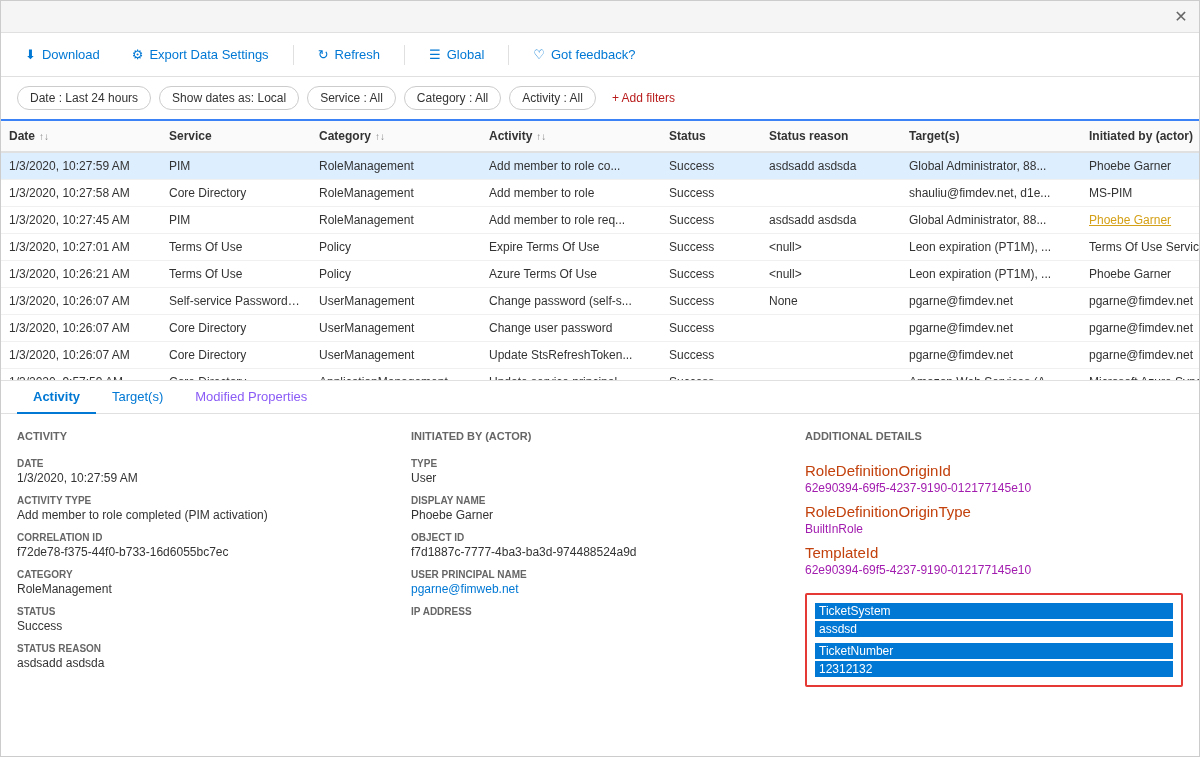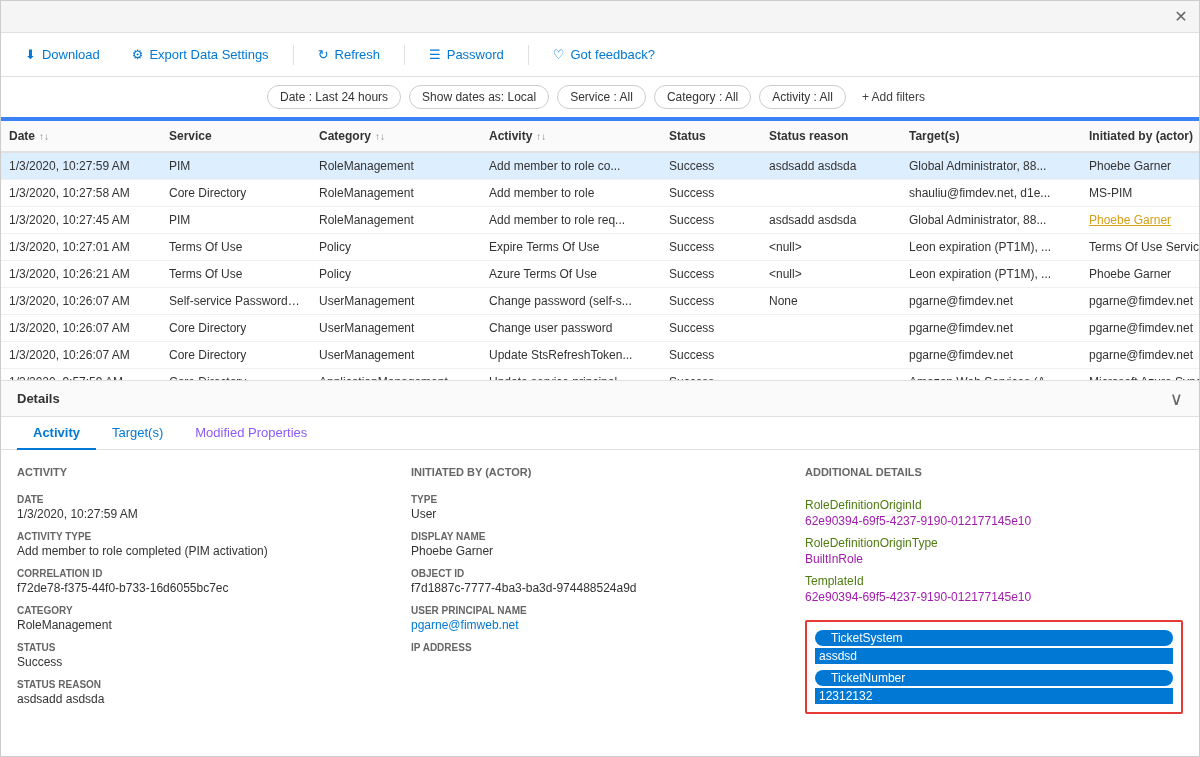--- a/index.html
+++ b/index.html
@@ -3,23 +3,23 @@
   <meta charset="utf-8">
   <style>
     * { box-sizing: border-box; margin: 0; padding: 0; }
     body { font-family: 'Segoe UI', Arial, sans-serif; font-size: 13px; background: #fff; color: #333; }
     .window { width: 1200px; height: 757px; background: #fff; border: 1px solid #ccc; overflow: hidden; display: flex; flex-direction: column; position: relative; }
     .title-bar { height: 32px; background: #f5f5f5; display: flex; justify-content: flex-end; align-items: center; padding: 0 8px; border-bottom: 1px solid #e0e0e0; }
     .close-btn { width: 20px; height: 20px; cursor: pointer; display: flex; align-items: center; justify-content: center; font-size: 16px; color: #666; }
     .toolbar { height: 44px; display: flex; align-items: center; padding: 0 16px; gap: 16px; border-bottom: 1px solid #e0e0e0; background: #fff; }
     .toolbar-btn { display: flex; align-items: center; gap: 6px; cursor: pointer; color: #0078d4; font-size: 13px; background: none; border: none; padding: 4px 8px; }
     .toolbar-divider { width: 1px; height: 20px; background: #e0e0e0; }
-    .filters { height: 44px; display: flex; align-items: center; padding: 0 16px; gap: 8px; border-bottom: 4px solid #3b82f6; justify-content: center; }
+    .filters { height: 44px; display: flex; align-items: center; padding: 0 16px; gap: 8px; border-bottom: 2px solid #3b82f6; }
     .filter-btn { border: 1px solid #ccc; border-radius: 14px; padding: 4px 12px; background: #fff; cursor: pointer; font-size: 12px; color: #333; white-space: nowrap; }
-    .add-filter-btn { display: flex; align-items: center; gap: 4px; border: none; background: none; cursor: pointer; color: #404040; font-size: 12px; padding: 4px 8px; }
+    .add-filter-btn { display: flex; align-items: center; gap: 4px; border: none; background: none; cursor: pointer; color: #b91c1c; font-size: 12px; padding: 4px 8px; }
     .table-section { flex: 0 0 auto; height: 260px; overflow: hidden; display: flex; flex-direction: column; border-bottom: 1px solid #e0e0e0; position: relative; }
     .table-header { display: grid; grid-template-columns: 160px 150px 170px 180px 100px 140px 180px 180px; background: #fafafa; border-bottom: 2px solid #e0e0e0; min-width: 1160px; }
     .th { padding: 8px 8px; font-weight: 600; font-size: 12px; color: #333; display: flex; align-items: center; gap: 4px; white-space: nowrap; }
     .table-body { overflow-y: auto; overflow-x: auto; flex: 1; }
     .table-row { display: grid; grid-template-columns: 160px 150px 170px 180px 100px 140px 180px 180px; border-bottom: 1px solid #f0f0f0; min-width: 1160px; cursor: pointer; }
     .table-row.selected { background: #ddeeff; }
     .td { padding: 6px 8px; font-size: 12px; color: #333; white-space: nowrap; overflow: hidden; text-overflow: ellipsis; }
     .details-header { height: 36px; display: flex; align-items: center; padding: 0 16px; background: #fafafa; border-bottom: 1px solid #e0e0e0; justify-content: space-between; }
     .details-title { font-size: 13px; font-weight: 600; color: #333; }
     .details-collapse { cursor: pointer; color: #666; font-size: 18px; }
@@ -30,25 +30,25 @@
     .details-body { flex: 1; overflow-y: auto; padding: 16px; display: grid; grid-template-columns: 1fr 1fr 1fr; gap: 16px; }
     .detail-col { display: flex; flex-direction: column; gap: 10px; }
     .detail-section-title { font-size: 11px; font-weight: 700; color: #666; text-transform: uppercase; margin-bottom: 6px; }
     .detail-row { display: flex; flex-direction: column; gap: 2px; }
     .detail-label { font-size: 10px; font-weight: 700; color: #666; text-transform: uppercase; }
     .detail-value { font-size: 12px; color: #333; }
     .detail-value.link { color: #0078d4; }
     .additional-section { display: flex; flex-direction: column; gap: 8px; }
     .additional-title { font-size: 11px; font-weight: 700; color: #666; text-transform: uppercase; margin-bottom: 12px; }
     .additional-field { display: flex; flex-direction: column; gap: 2px; }
-    .additional-field-name { font-size: 12px; color: #4d7c0f; }
+    .additional-field-name { font-size: 15px; color: #c2410c; }
     .additional-field-value { font-size: 12px; color: #a21caf; }
     .highlight-box { border: 2px solid #e53935; border-radius: 2px; padding: 8px; margin-top: 8px; display: inline-flex; flex-direction: column; gap: 6px; }
     .highlight-item { display: flex; flex-direction: column; gap: 2px; }
-    .highlight-label { background: #0078d4; color: #fff; font-size: 12px; padding: 1px 16px; display: inline-block; border-radius: 8px; }
+    .highlight-label { background: #0078d4; color: #fff; font-size: 12px; padding: 1px 4px; display: inline-block; }
     .highlight-value { background: #0078d4; color: #fff; font-size: 12px; padding: 1px 4px; display: inline-block; }
     .sort-icon { color: #888; font-size: 10px; }
   </style>
 </head>
 <body>
 
 <div class="window">
 
   <div class="title-bar">
     <span class="close-btn">✕</span>
@@ -64,21 +64,21 @@
       <span>Export Data Settings</span>
     </button>
     <div class="toolbar-divider"></div>
     <button class="toolbar-btn">
       <span>↻</span>
       <span>Refresh</span>
     </button>
     <div class="toolbar-divider"></div>
     <button class="toolbar-btn">
       <span>☰</span>
-      <span>Password</span>
+      <span>Global</span>
     </button>
     <div class="toolbar-divider"></div>
     <button class="toolbar-btn">
       <span>♡</span>
       <span>Got feedback?</span>
     </button>
   </div>
 
   <div class="filters">
     <button class="filter-btn">Date : Last 24 hours</button>
@@ -189,24 +189,20 @@
             <div class="td">Update service principal</div>
             <div class="td">Success</div>
             <div class="td"></div>
             <div class="td">Amazon Web Services (A...</div>
             <div class="td">Microsoft Azure SyncFab...</div>
           </div>
         </div>
     </div>
   </div>
 
-  <div class="details-header">
-    <span class="details-title">Details</span>
-    <span class="details-collapse">∨</span>
-  </div>
 
   <div class="details-tabs">
     <div class="tab active">Activity</div>
     <div class="tab link-style">Target(s)</div>
     <div class="tab">Modified Properties</div>
   </div>
 
   <div class="details-body">
 
     <div class="detail-col">

